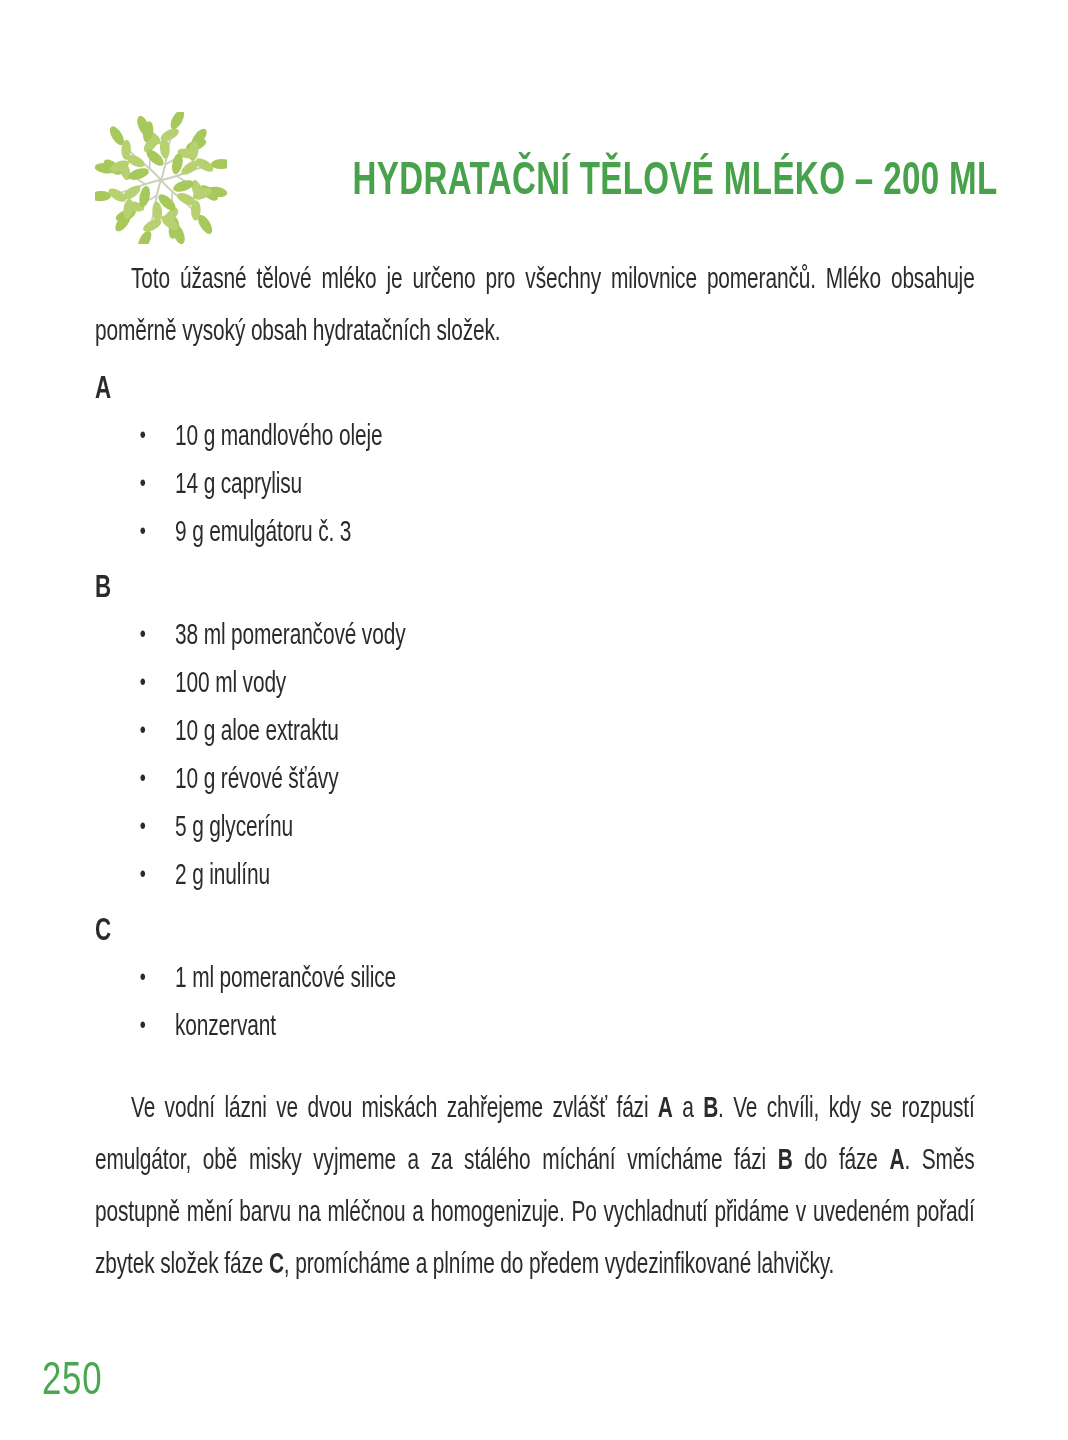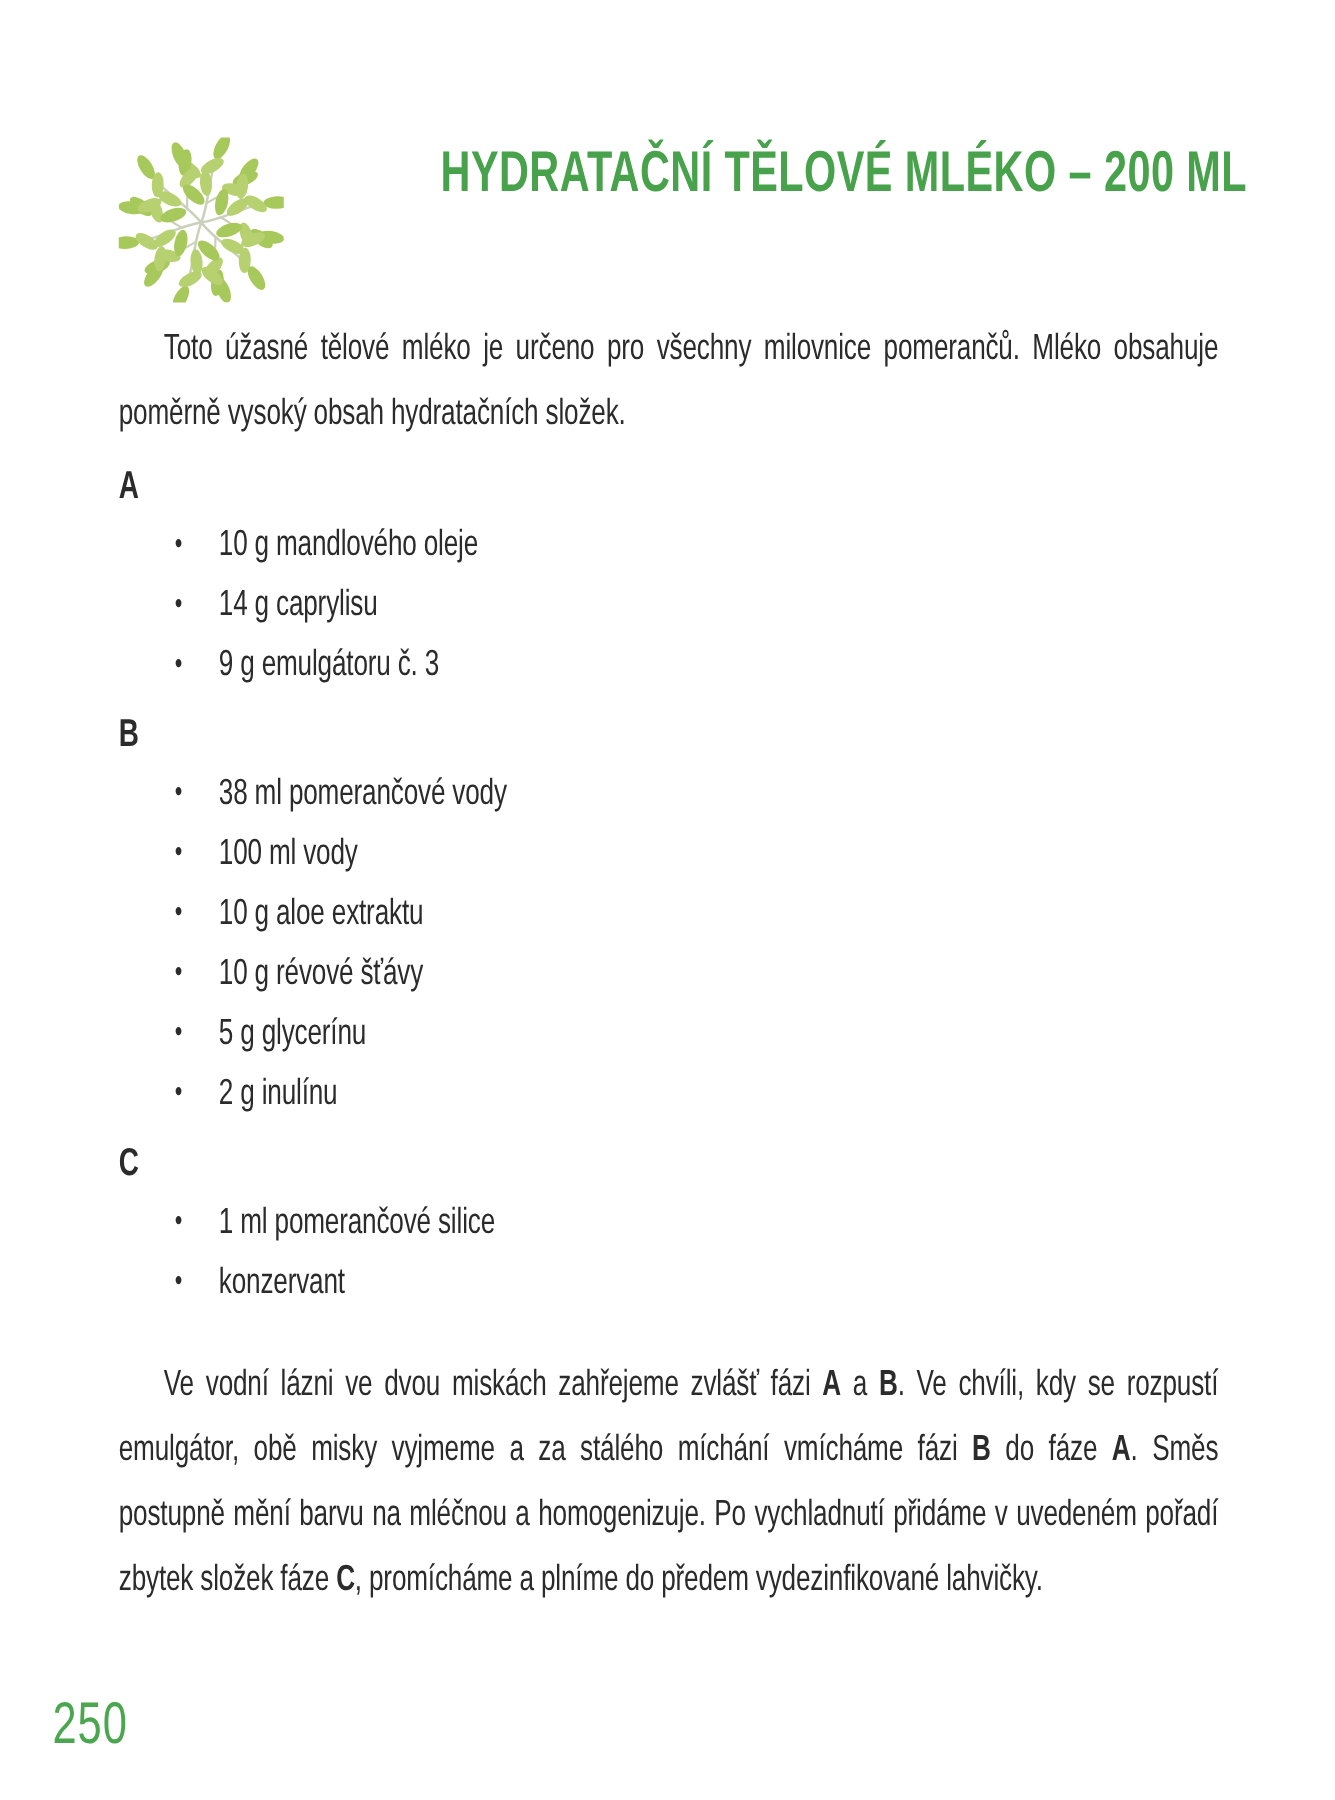--- a/index.html
+++ b/index.html
@@ -9,21 +9,21 @@
     font-family:"Liberation Sans", sans-serif;
     color:#2b2b2b;
     position:relative;
     overflow:hidden;
   }
   .page { position:absolute; inset:0; }
 
   
   .header {
     position:absolute; top:110px; left:95px; right:93px;
-    height:136px; display:flex; align-items:flex-start;
+    height:136px; display:flex; align-items:center;
   }
   .logo-wrap { width:132px; height:132px; flex:0 0 auto; }
   .title-wrap { flex:1 1 auto; text-align:center; }
   .title {
     display:inline-block;
     font-size:46px; font-weight:700; letter-spacing:0.5px;
     color:#48a24c; white-space:nowrap;
     transform:scaleX(0.72); transform-origin:50% 50%;
   }
 

